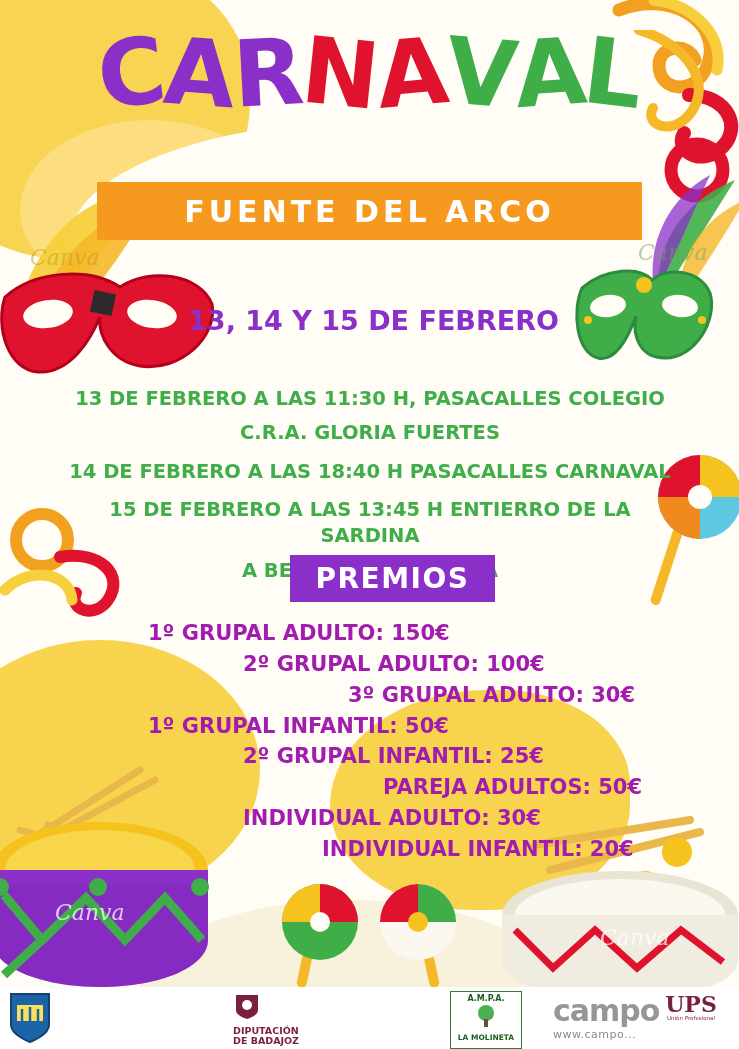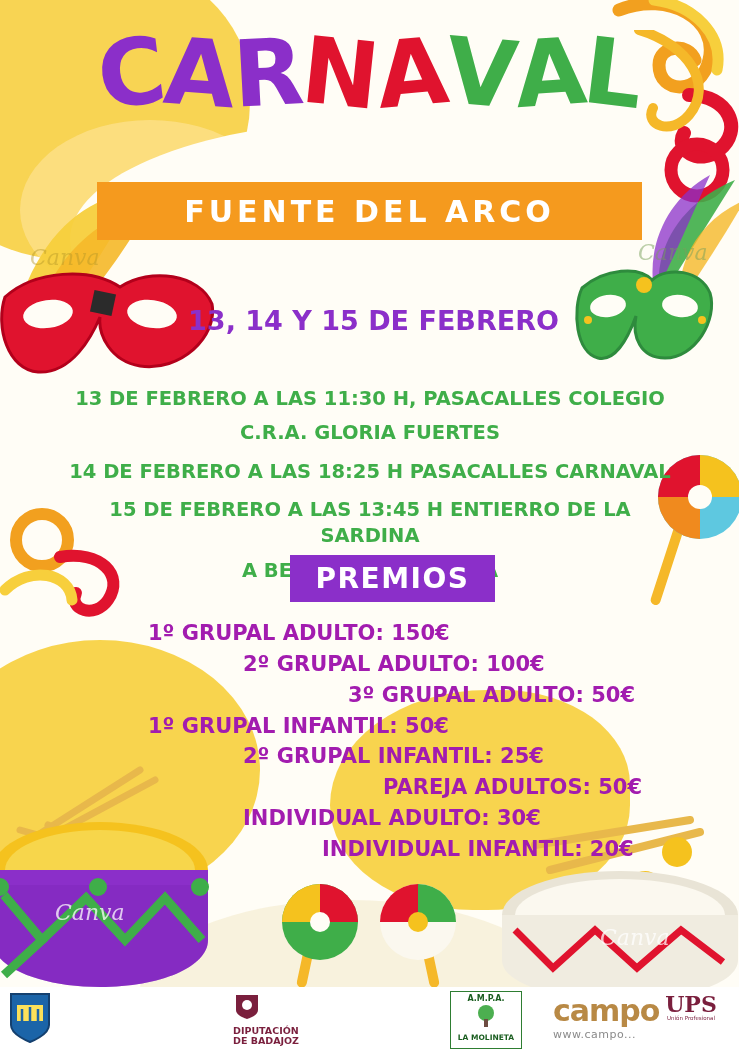--- a/index.html
+++ b/index.html
@@ -339,21 +339,21 @@
     font-family: "DejaVu Sans", sans-serif;
   }
   .logo-campo {
     position: absolute;
     right: 6px; top: 6px;
     width: 180px; height: 52px;
   }
   .campo-word {
     font-size: 30px;
     font-weight: bold;
-    color: #a16207;
+    color: #737373;
     letter-spacing: -1px;
     font-family: "DejaVu Sans", sans-serif;
     opacity: .75;
   }
   .campo-url {
     font-size: 11px;
     color: #8a8a8a;
     letter-spacing: .5px;
     font-family: "DejaVu Sans", sans-serif;
   }
@@ -490,36 +490,36 @@
   </div>
 
   <div class="dates">13, 14 Y 15 DE FEBRERO</div>
 
   <div class="program">
     <div class="program-group">
       <div class="program-line">13  DE FEBRERO  A LAS 11:30 H,  PASACALLES COLEGIO</div>
       <div class="program-line">C.R.A. GLORIA FUERTES</div>
     </div>
     <div class="program-group">
-      <div class="program-line">14 DE FEBRERO A LAS 18:25 H PASACALLES CARNAVAL</div>
+      <div class="program-line">14 DE FEBRERO A LAS 18:40 H PASACALLES CARNAVAL</div>
     </div>
     <div class="program-group">
       <div class="program-line">15 DE FEBRERO A LAS 13:45 H ENTIERRO DE LA SARDINA</div>
       <div class="program-line">A BENEFICIO DEL AMPA</div>
     </div>
   </div>
 
   <div class="premios">
     <div class="premios-text">PREMIOS</div>
   </div>
 
   <div class="prizes">
     <div class="prize i0">1º GRUPAL ADULTO: 150€</div>
     <div class="prize i1">2º GRUPAL ADULTO: 100€</div>
-    <div class="prize i2">3º GRUPAL ADULTO: 50€</div>
+    <div class="prize i2">3º GRUPAL ADULTO: 30€</div>
     <div class="prize i3">1º GRUPAL INFANTIL: 50€</div>
     <div class="prize i4">2º GRUPAL INFANTIL: 25€</div>
     <div class="prize i5">PAREJA ADULTOS: 50€</div>
     <div class="prize i7">INDIVIDUAL ADULTO: 30€</div>
     <div class="prize i8">INDIVIDUAL INFANTIL: 20€</div>
   </div>
 
   <div class="canva-wm canva-1">Canva</div>
   <div class="canva-wm canva-2">Canva</div>
   <div class="canva-wm canva-3">Canva</div>

